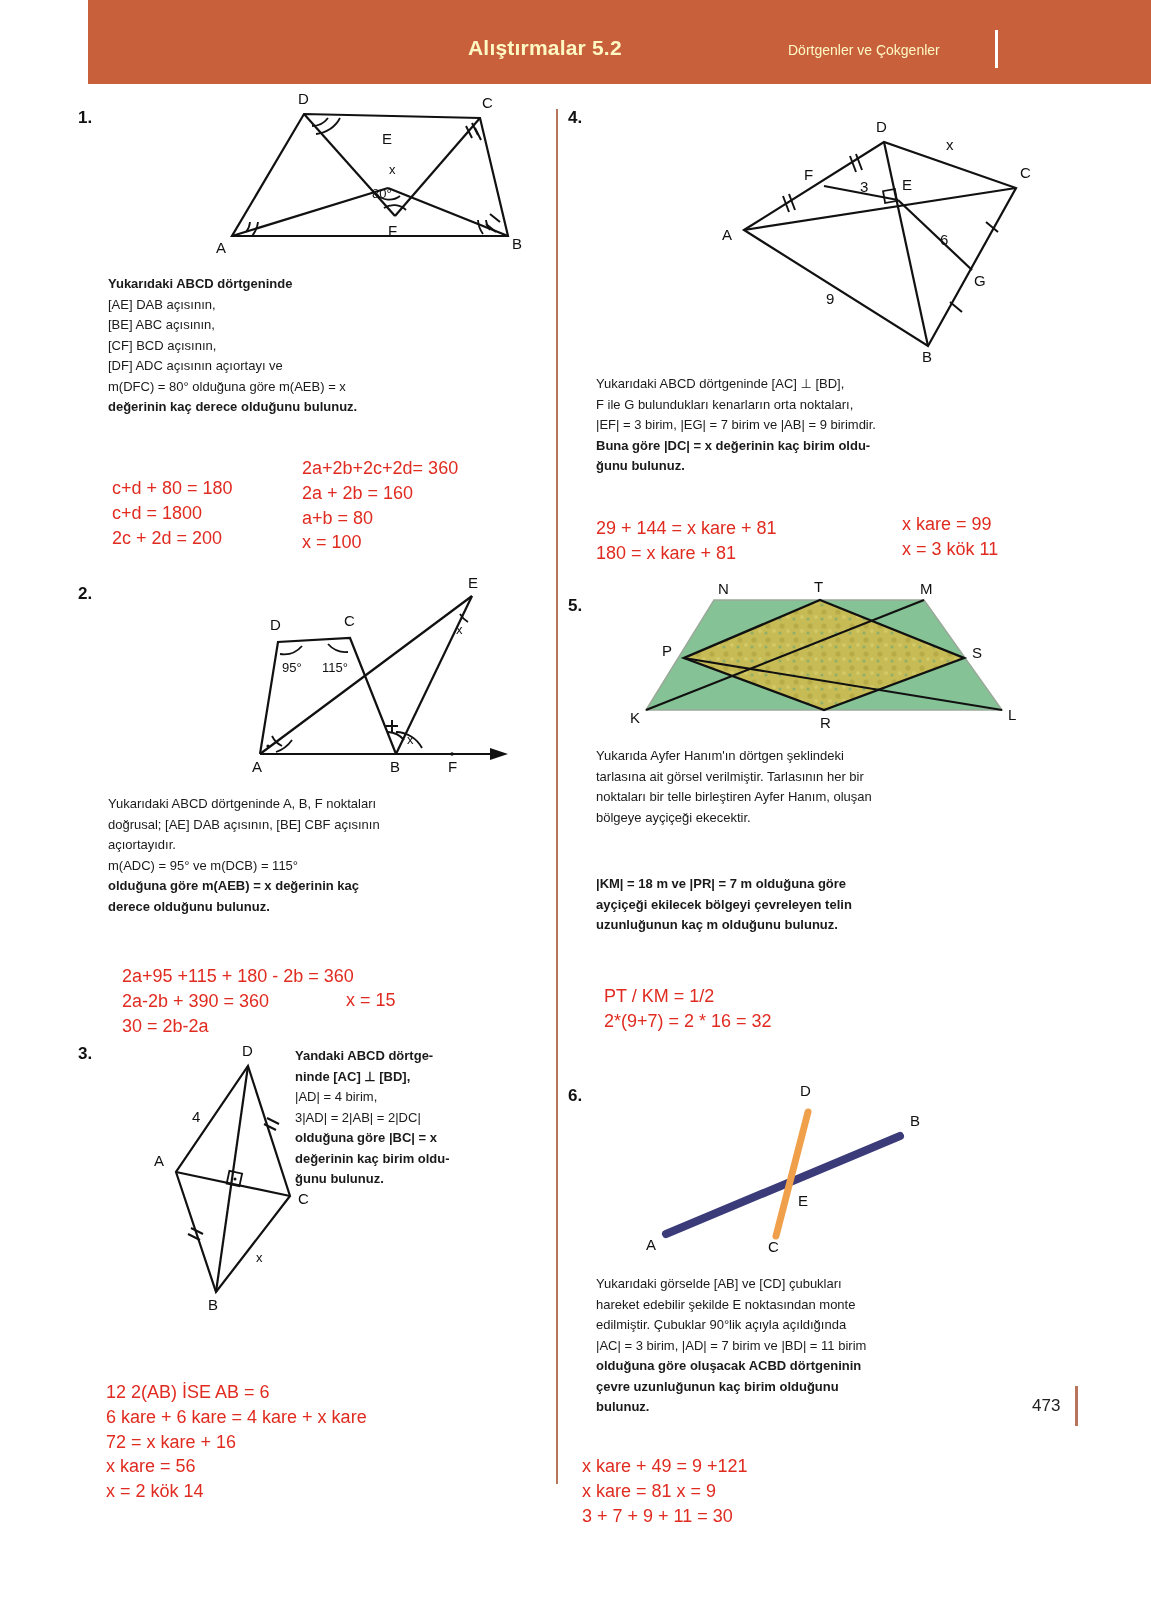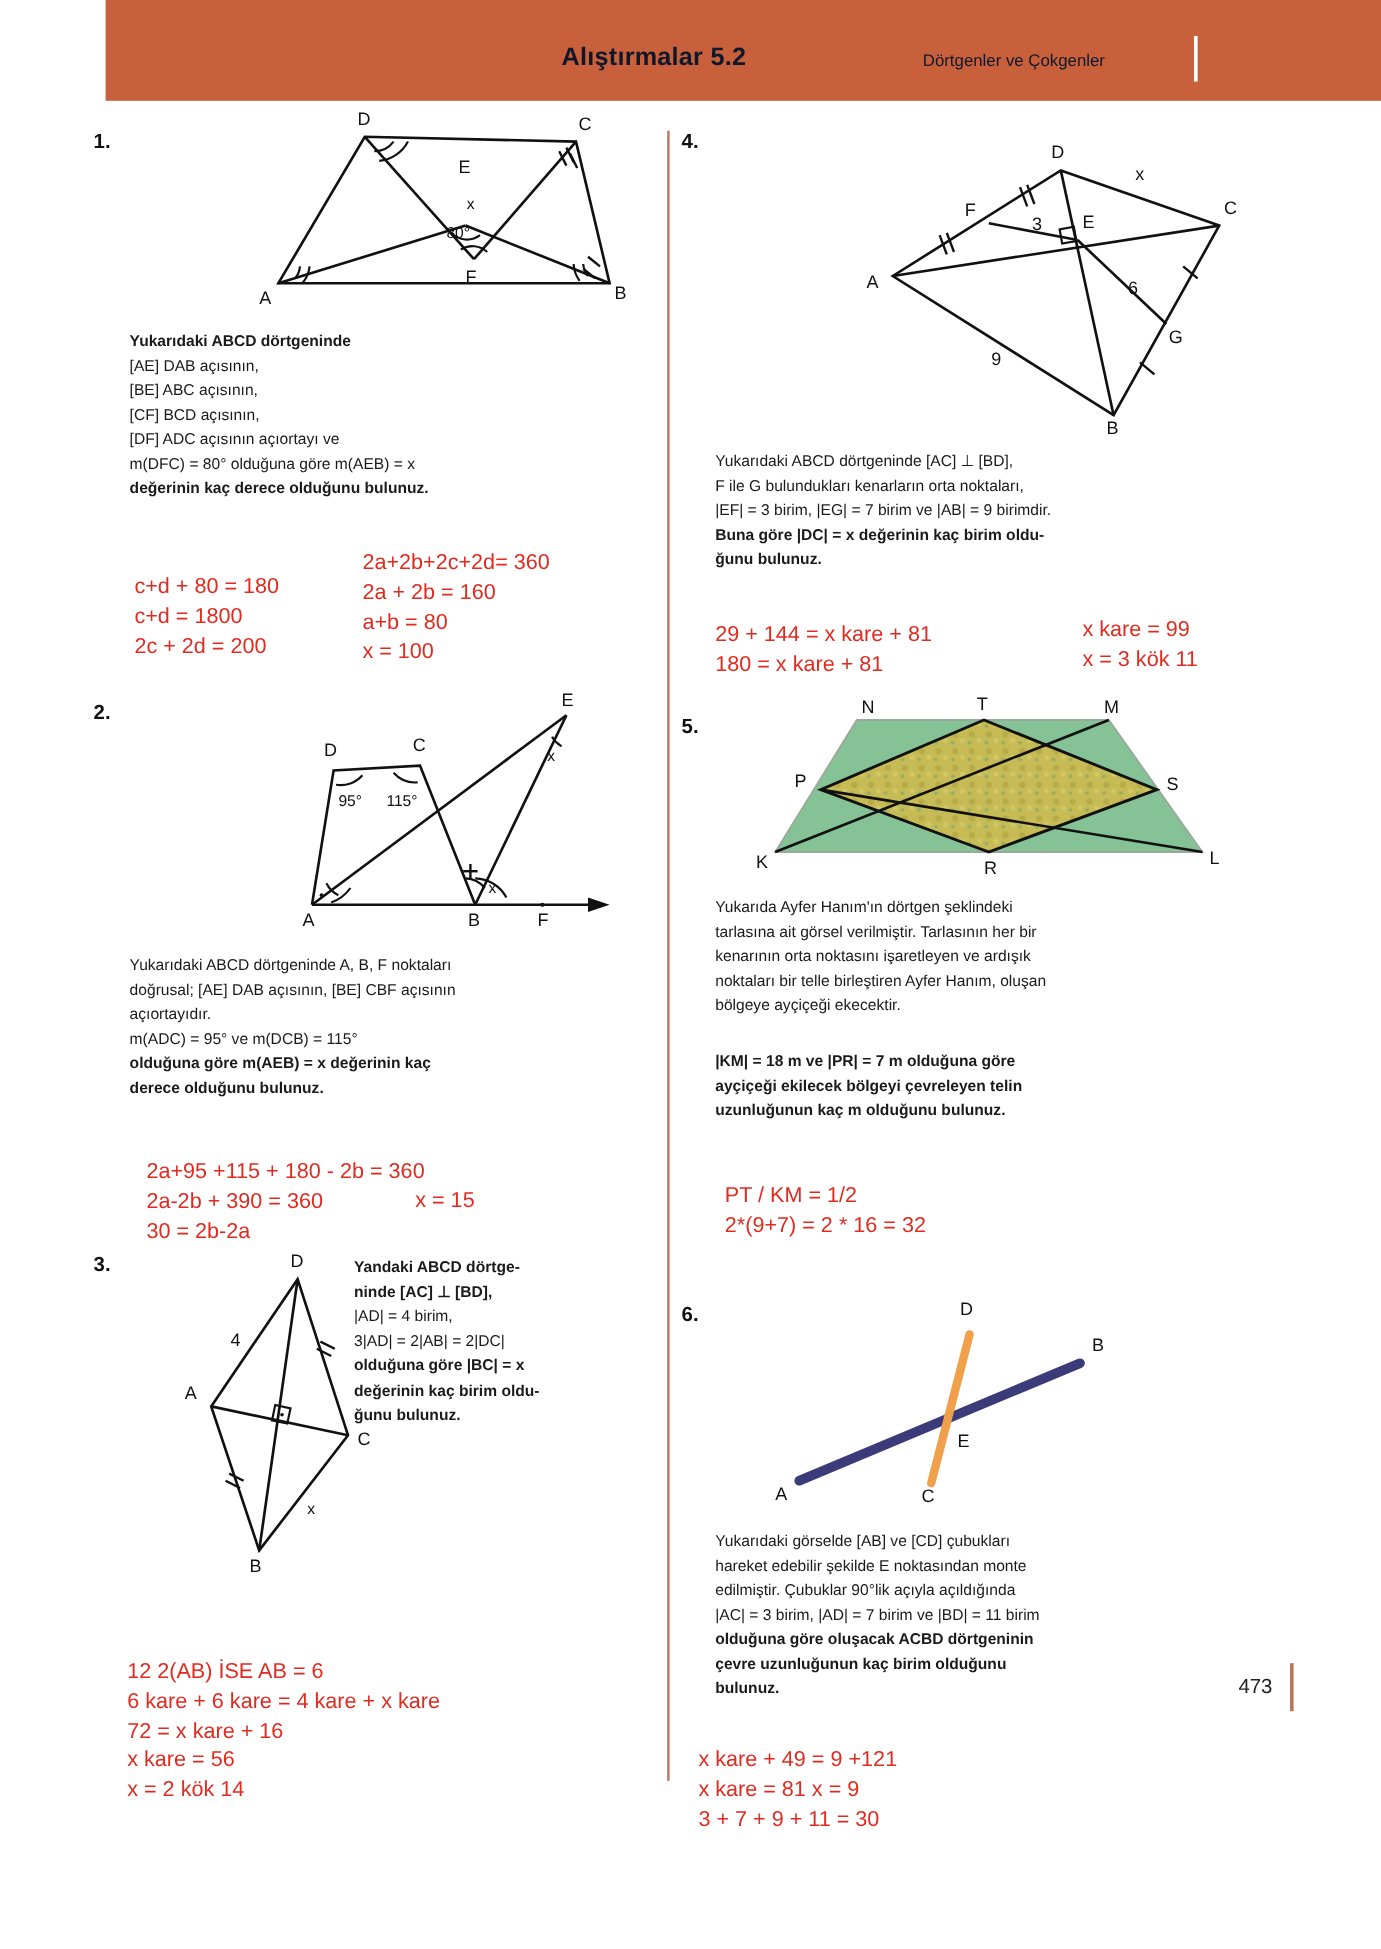--- a/index.html
+++ b/index.html
@@ -11,25 +11,25 @@
     position:relative;
     overflow:hidden;
   }
   
   .header{
     position:absolute;left:88px;top:0;width:1063px;height:84px;
     background:#c8603c;
   }
   .header-title{
     position:absolute;left:380px;top:36px;
-    font-size:21px;font-weight:bold;color:#0f172a;letter-spacing:.2px;
+    font-size:21px;font-weight:bold;color:#fef9c3;letter-spacing:.2px;
   }
   .header-sub{
-    position:absolute;left:681px;top:42px;
-    font-size:14px;color:#0f172a;
+    position:absolute;left:700px;top:42px;
+    font-size:14px;color:#fef9c3;
   }
   .header-rule{
     position:absolute;left:907px;top:30px;width:3px;height:38px;background:#ffffff;
   }
   
   .page{position:absolute;left:0;top:84px;width:1151px;height:1540px;}
   .col-divider{
     position:absolute;left:556px;top:25px;width:2px;height:1375px;background:#b9755c;
   }
   .col{position:absolute;top:0;}
@@ -287,21 +287,20 @@
         <text class="lbl" x="348" y="78">S</text>
         <text class="lbl" x="6" y="143">K</text>
         <text class="lbl" x="196" y="148">R</text>
         <text class="lbl" x="384" y="140">L</text>
       </svg>
     </div>
 
     <div class="body-text just" style="position:absolute;left:30px;top:662px;width:452px;">
       <div>Yukarıda Ayfer Hanım'ın dörtgen şeklindeki</div>
       <div>tarlasına ait görsel verilmiştir. Tarlasının her bir</div>
-      <div>kenarının orta noktasını işaretleyen ve ardışık</div>
       <div>noktaları bir telle birleştiren Ayfer Hanım, oluşan</div>
       <div>bölgeye ayçiçeği ekecektir.</div>
     </div>
     <div class="body-text just" style="position:absolute;left:30px;top:790px;width:452px;">
       <div><b>|KM| = 18 m ve  |PR| = 7 m olduğuna göre</b></div>
       <div><b>ayçiçeği ekilecek bölgeyi çevreleyen telin</b></div>
       <div><b>uzunluğunun kaç m olduğunu bulunuz.</b></div>
     </div>
 
     <div class="red red-block" style="left:38px;top:900px;">

